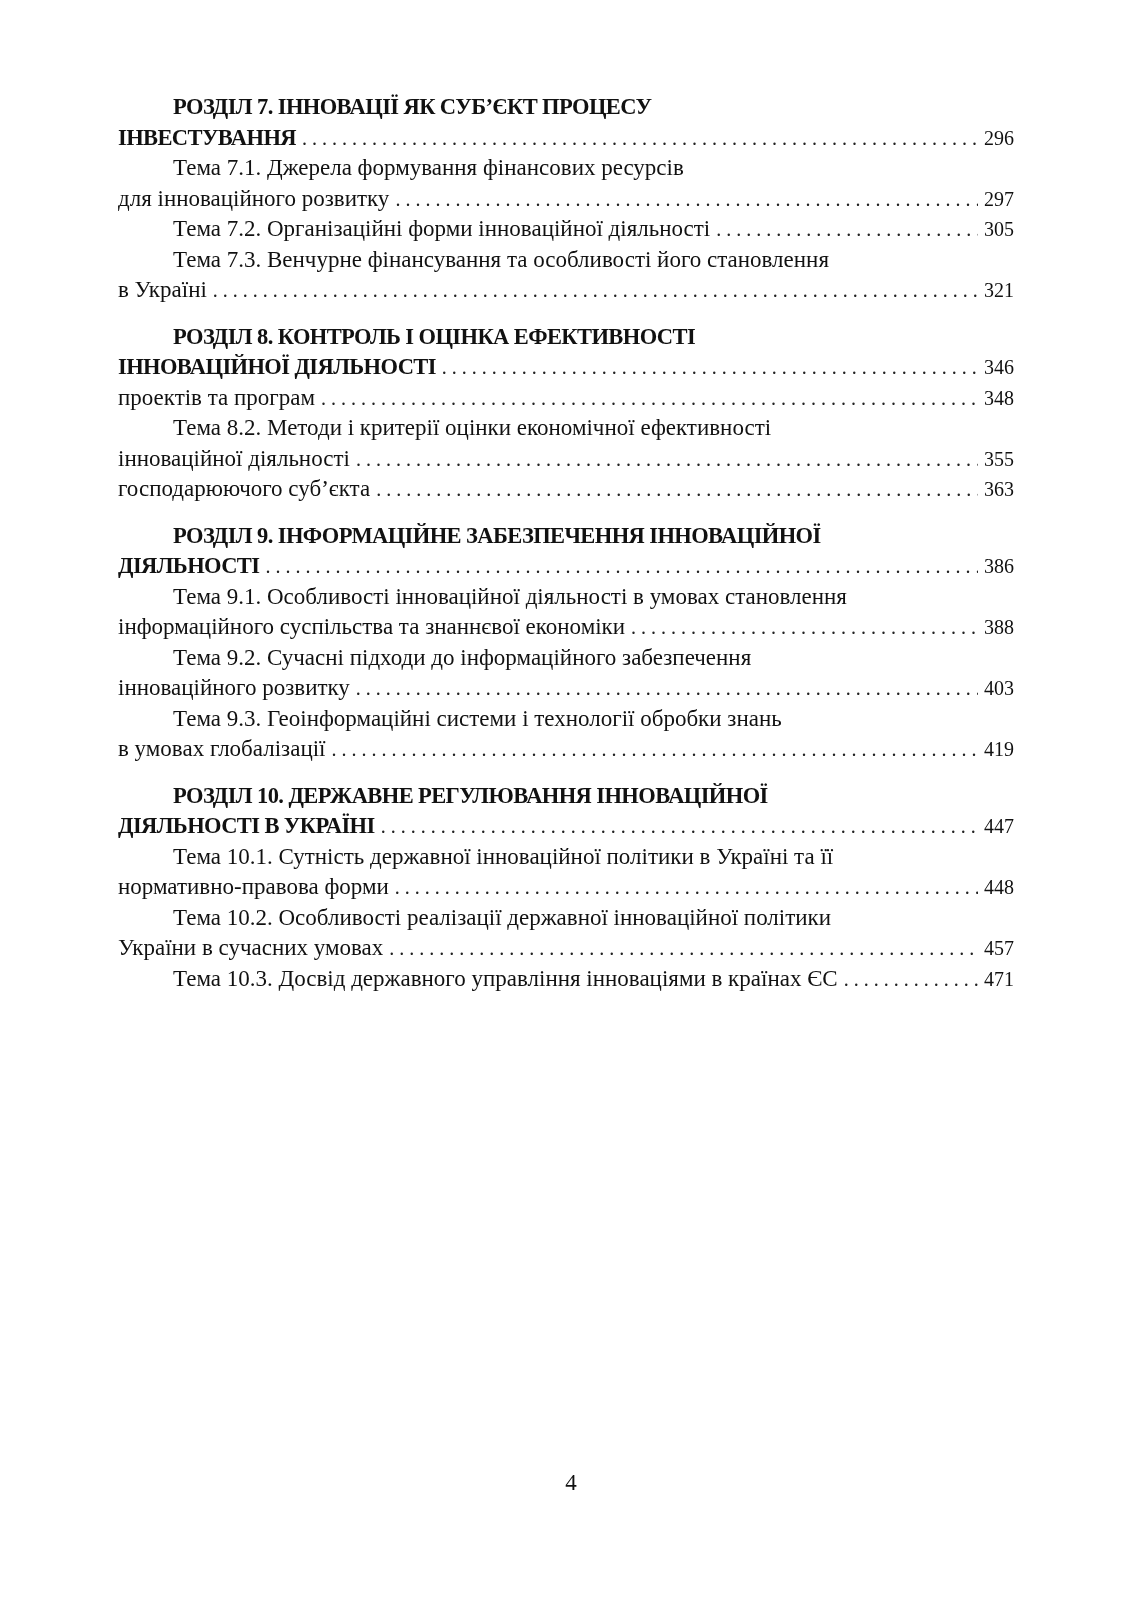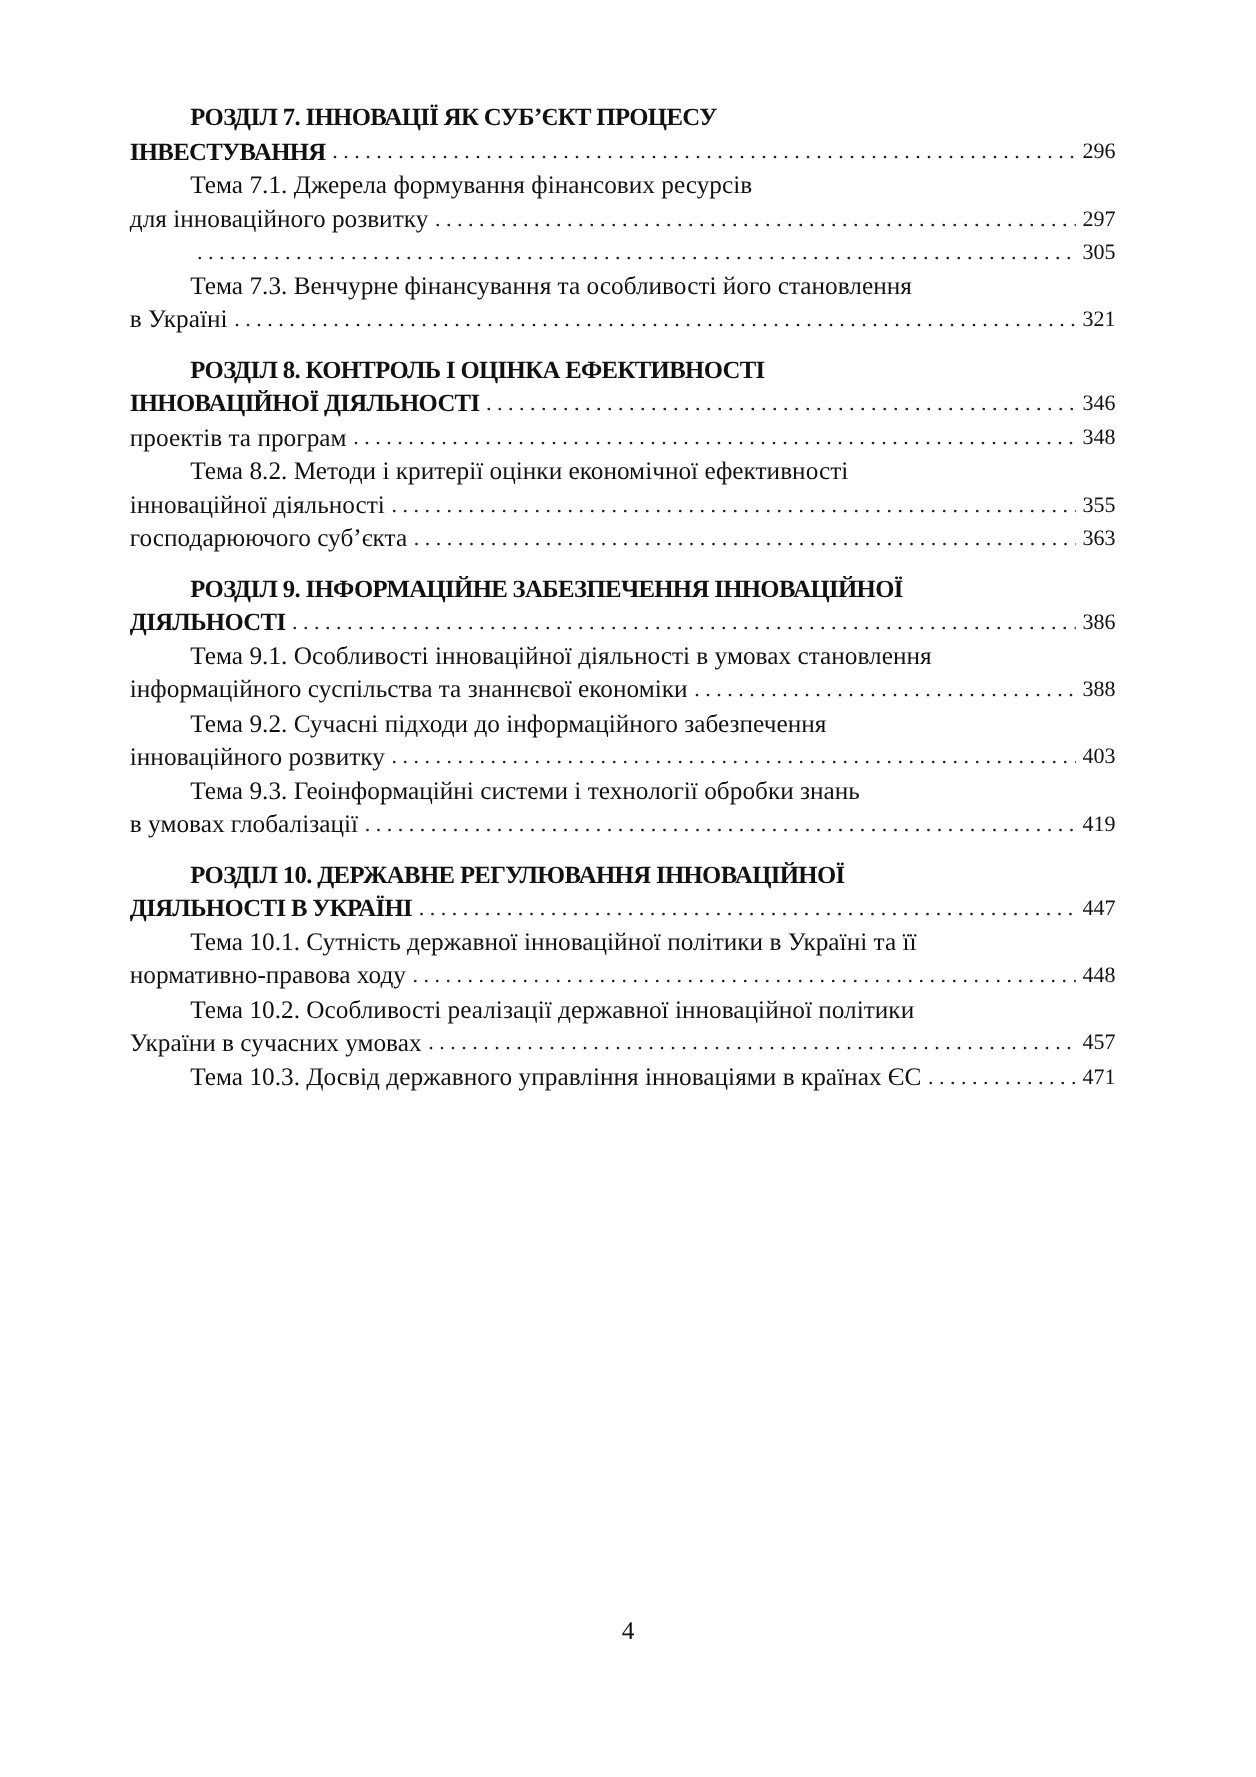--- a/index.html
+++ b/index.html
@@ -36,20 +36,21 @@
     <div class="line indent">
         <span class="txt">Тема 7.1. Джерела формування фінансових ресурсів</span>
       </div>
     <div class="line">
         <span class="txt">для інноваційного розвитку</span>
         <span class="dots"></span>
         <span class="pg">297</span>
       </div>
 
     <div class="line indent">
+        <span class="txt">Тема 7.2. Організаційні форми інноваційної діяльності</span>
         <span class="dots"></span>
         <span class="pg">305</span>
       </div>
 
     <div class="line indent">
         <span class="txt">Тема 7.3. Венчурне фінансування та особливості його становлення</span>
       </div>
     <div class="line">
         <span class="txt">в Україні</span>
         <span class="dots"></span>
@@ -134,21 +135,21 @@
     <div class="line bold">
         <span class="txt">ДІЯЛЬНОСТІ В УКРАЇНІ</span>
         <span class="dots"></span>
         <span class="pg">447</span>
       </div>
 
     <div class="line indent">
         <span class="txt">Тема 10.1. Сутність державної інноваційної політики в Україні та її</span>
       </div>
     <div class="line">
-        <span class="txt">нормативно-правова ходу</span>
+        <span class="txt">нормативно-правова форми</span>
         <span class="dots"></span>
         <span class="pg">448</span>
       </div>
 
     <div class="line indent">
         <span class="txt">Тема 10.2. Особливості реалізації державної інноваційної політики</span>
       </div>
     <div class="line">
         <span class="txt">України в сучасних умовах</span>
         <span class="dots"></span>

